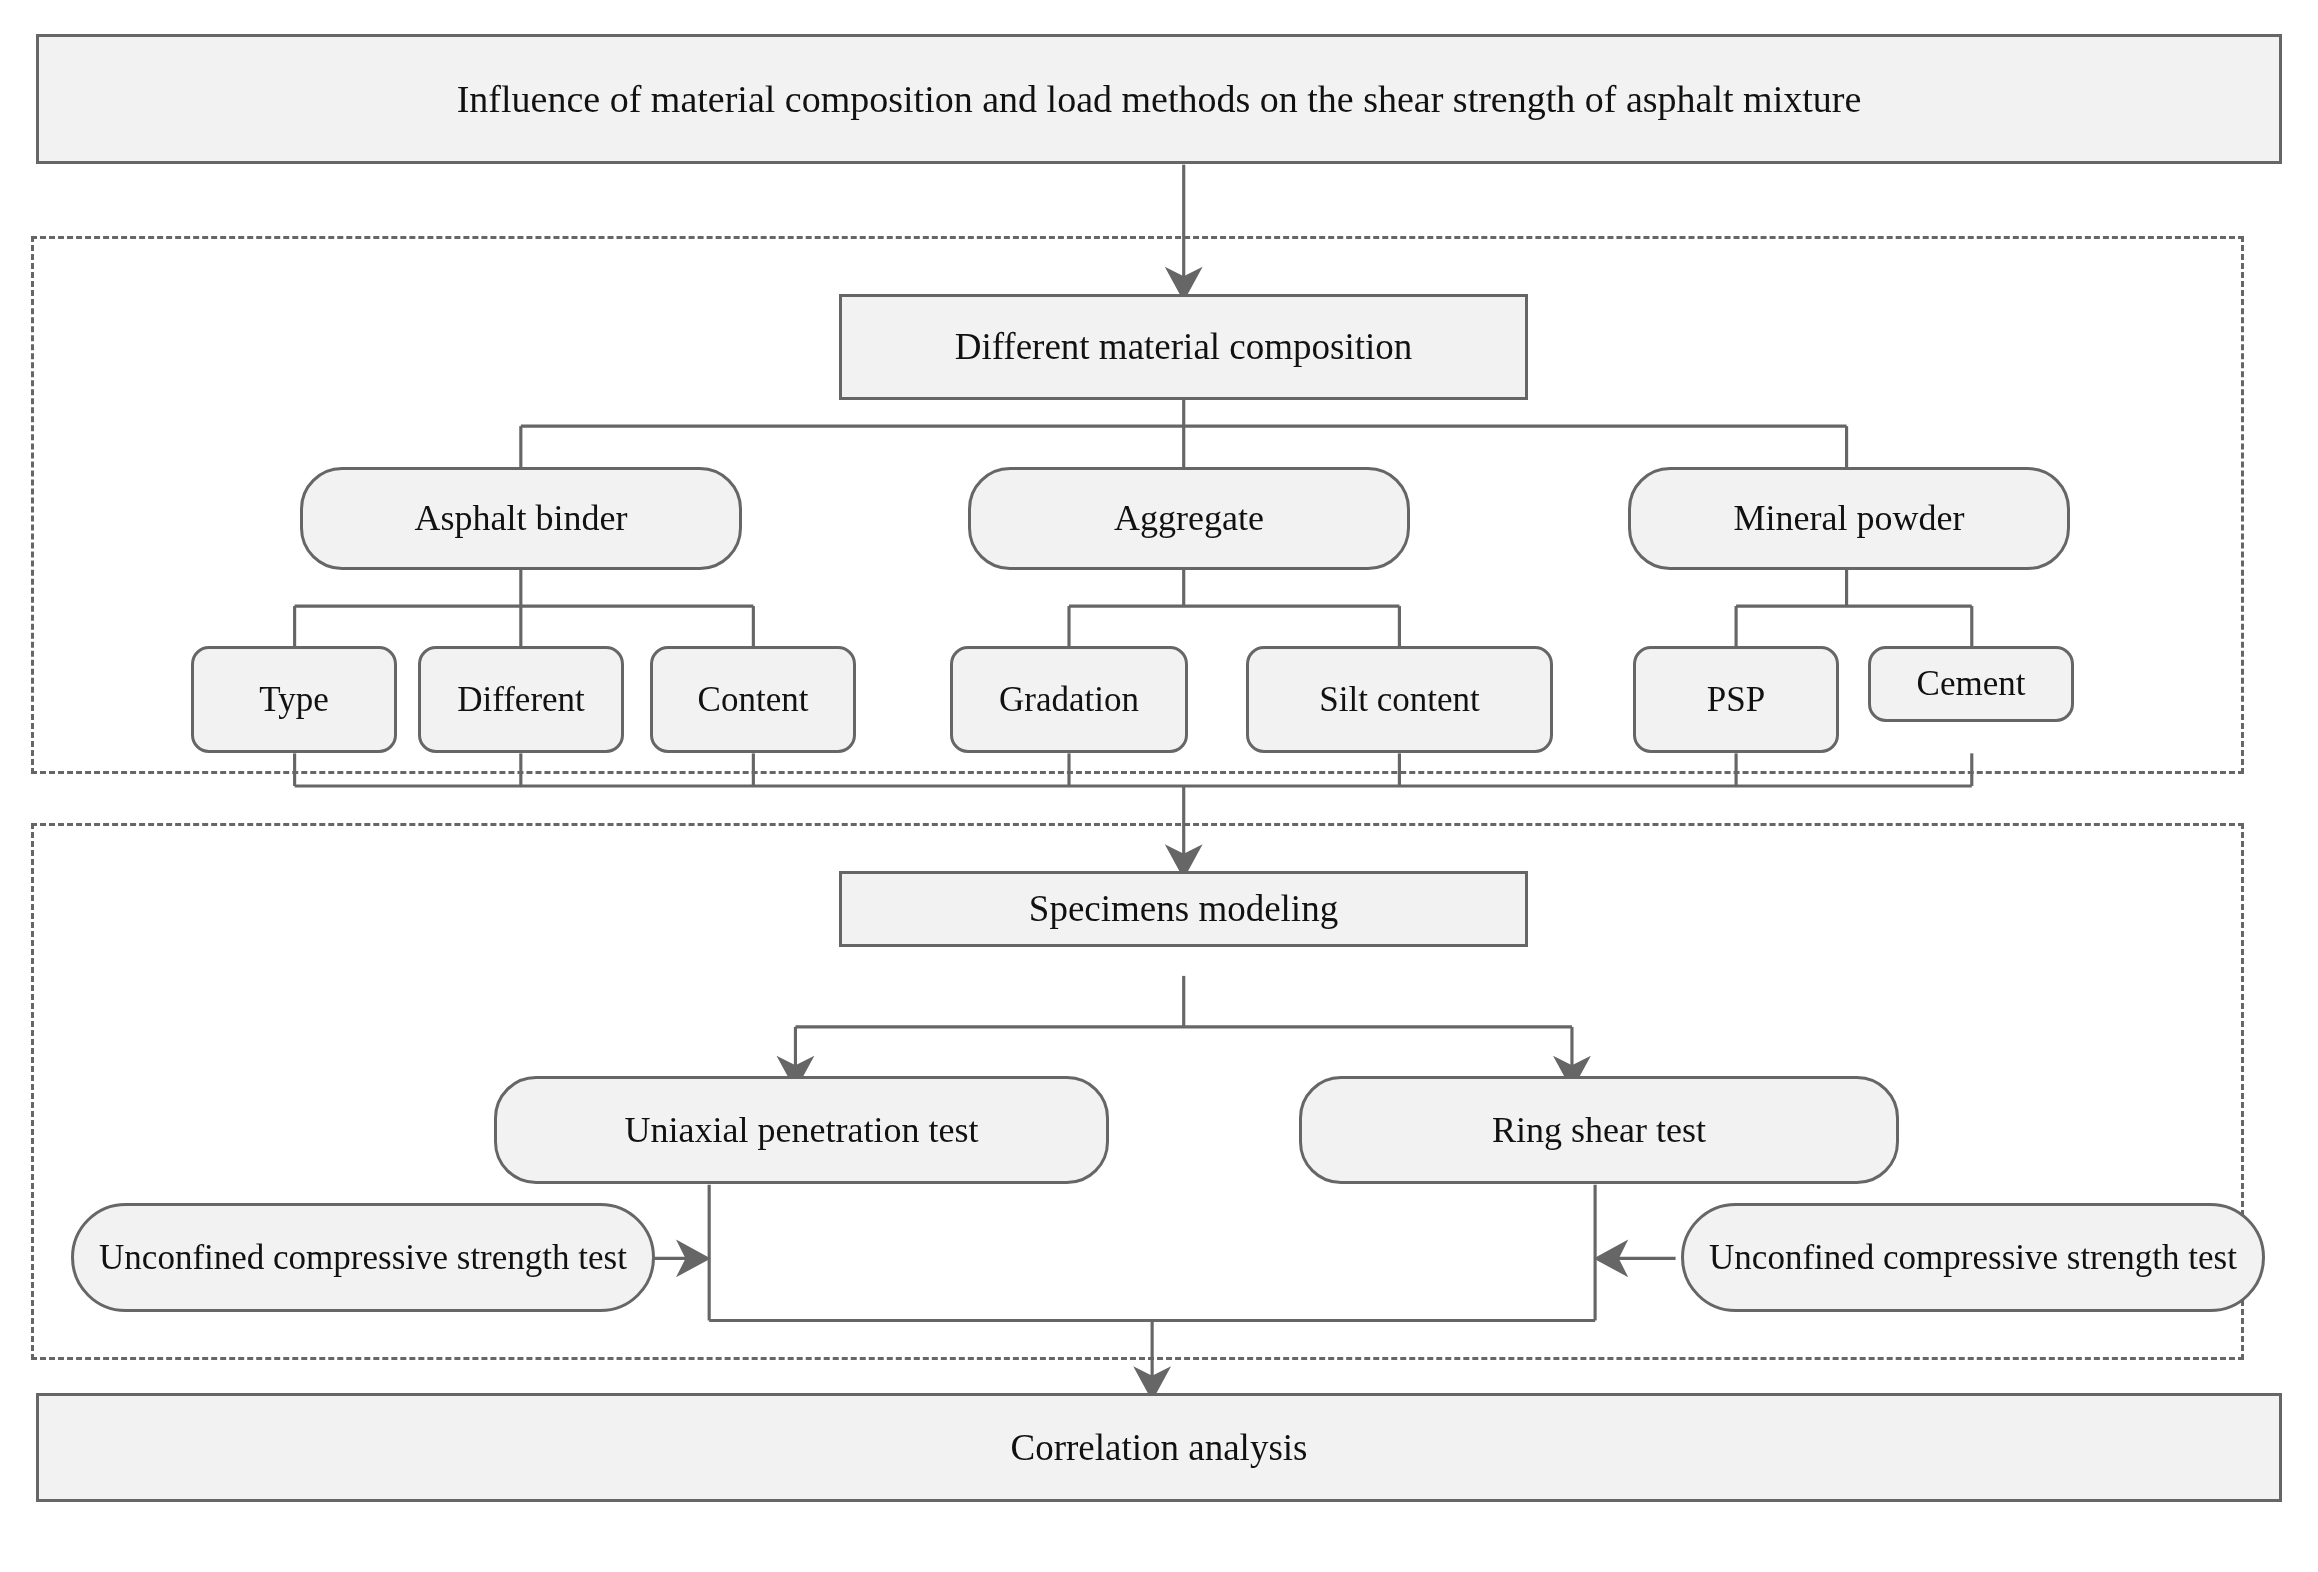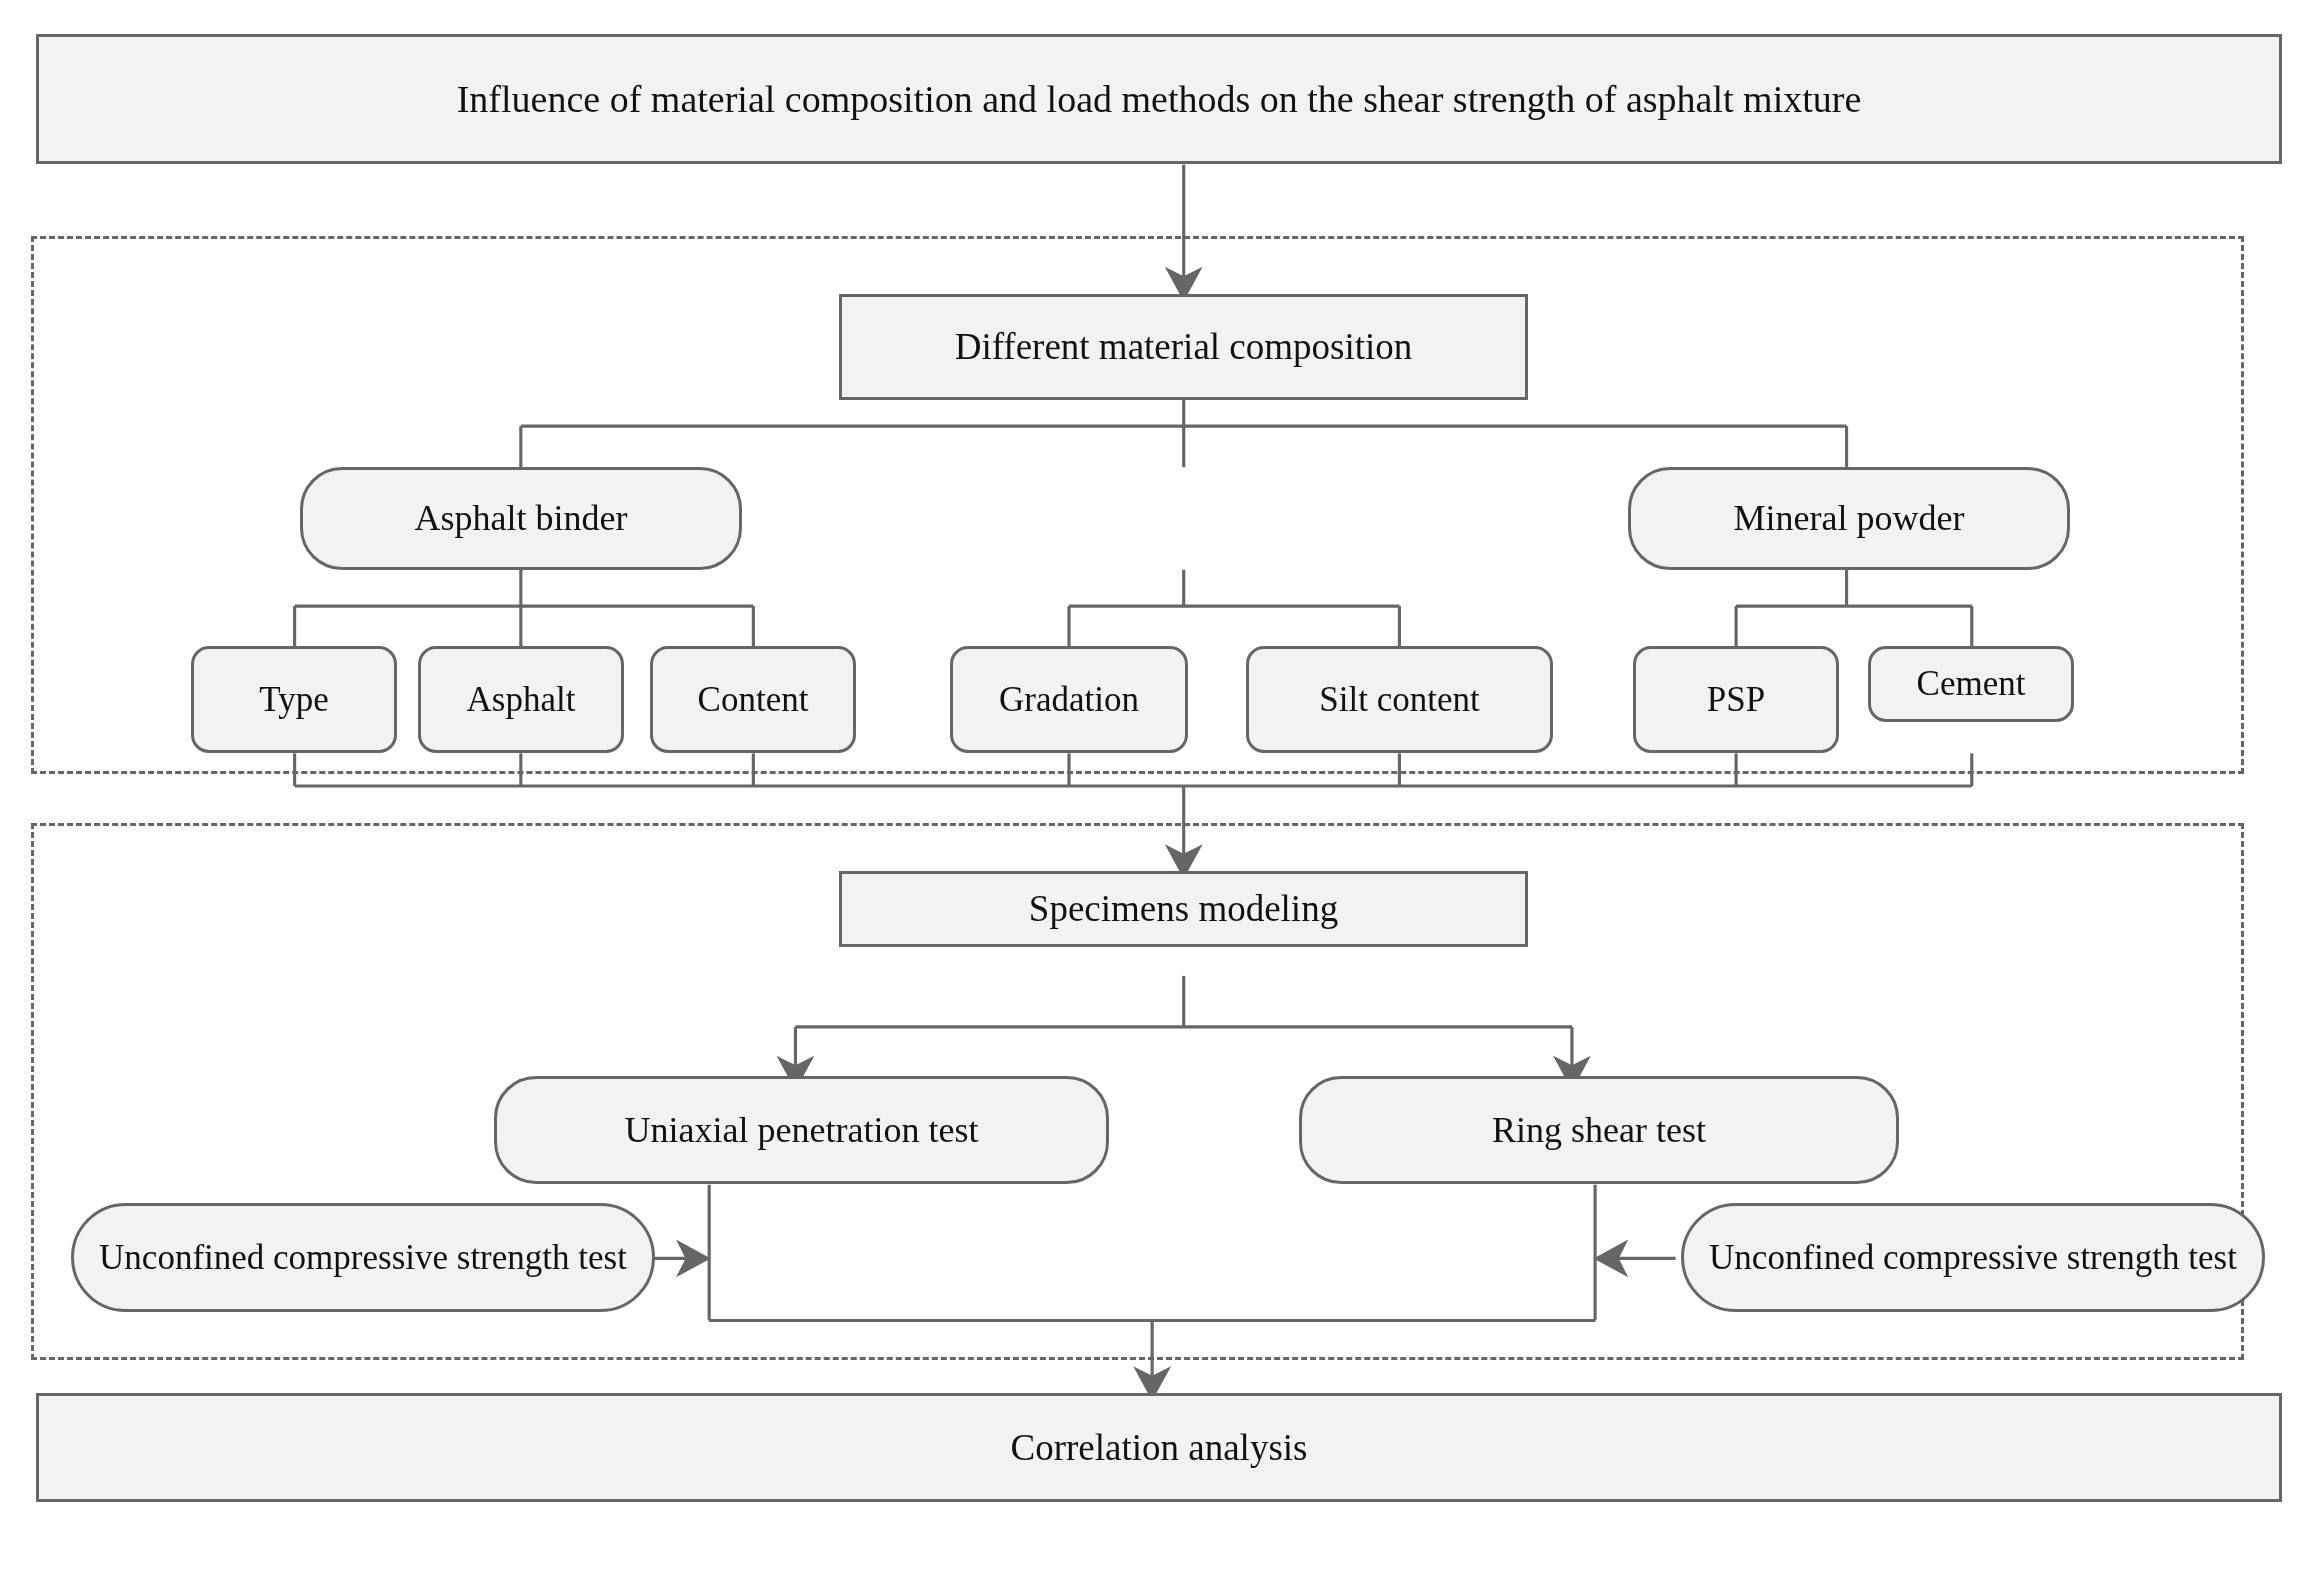--- a/index.html
+++ b/index.html
@@ -101,29 +101,32 @@
     <span>Influence of material composition and load methods on the shear strength of asphalt mixture</span>
   </div>
 
   <div class="node rect t-main" style="left:839px;top:294px;width:689px;height:106px;">
     <span>Different material composition</span>
   </div>
 
   <div class="node pill t-lvl2" style="left:300px;top:467px;width:442px;height:103px;">
     <span>Asphalt binder</span>
   </div>
+  <div class="node pill t-lvl2" style="left:968px;top:467px;width:442px;height:103px;">
+    <span>Aggregate</span>
+  </div>
   <div class="node pill t-lvl2" style="left:1628px;top:467px;width:442px;height:103px;">
     <span>Mineral powder</span>
   </div>
 
   <div class="node round t-lvl3" style="left:191px;top:646px;width:206px;height:107px;">
     <span>Type</span>
   </div>
   <div class="node round t-lvl3" style="left:418px;top:646px;width:206px;height:107px;">
-    <span>Asphalt</span>
+    <span>Different</span>
   </div>
   <div class="node round t-lvl3" style="left:650px;top:646px;width:206px;height:107px;">
     <span>Content</span>
   </div>
   <div class="node round t-lvl3" style="left:950px;top:646px;width:238px;height:107px;">
     <span>Gradation</span>
   </div>
   <div class="node round t-lvl3" style="left:1246px;top:646px;width:307px;height:107px;">
     <span>Silt content</span>
   </div>

